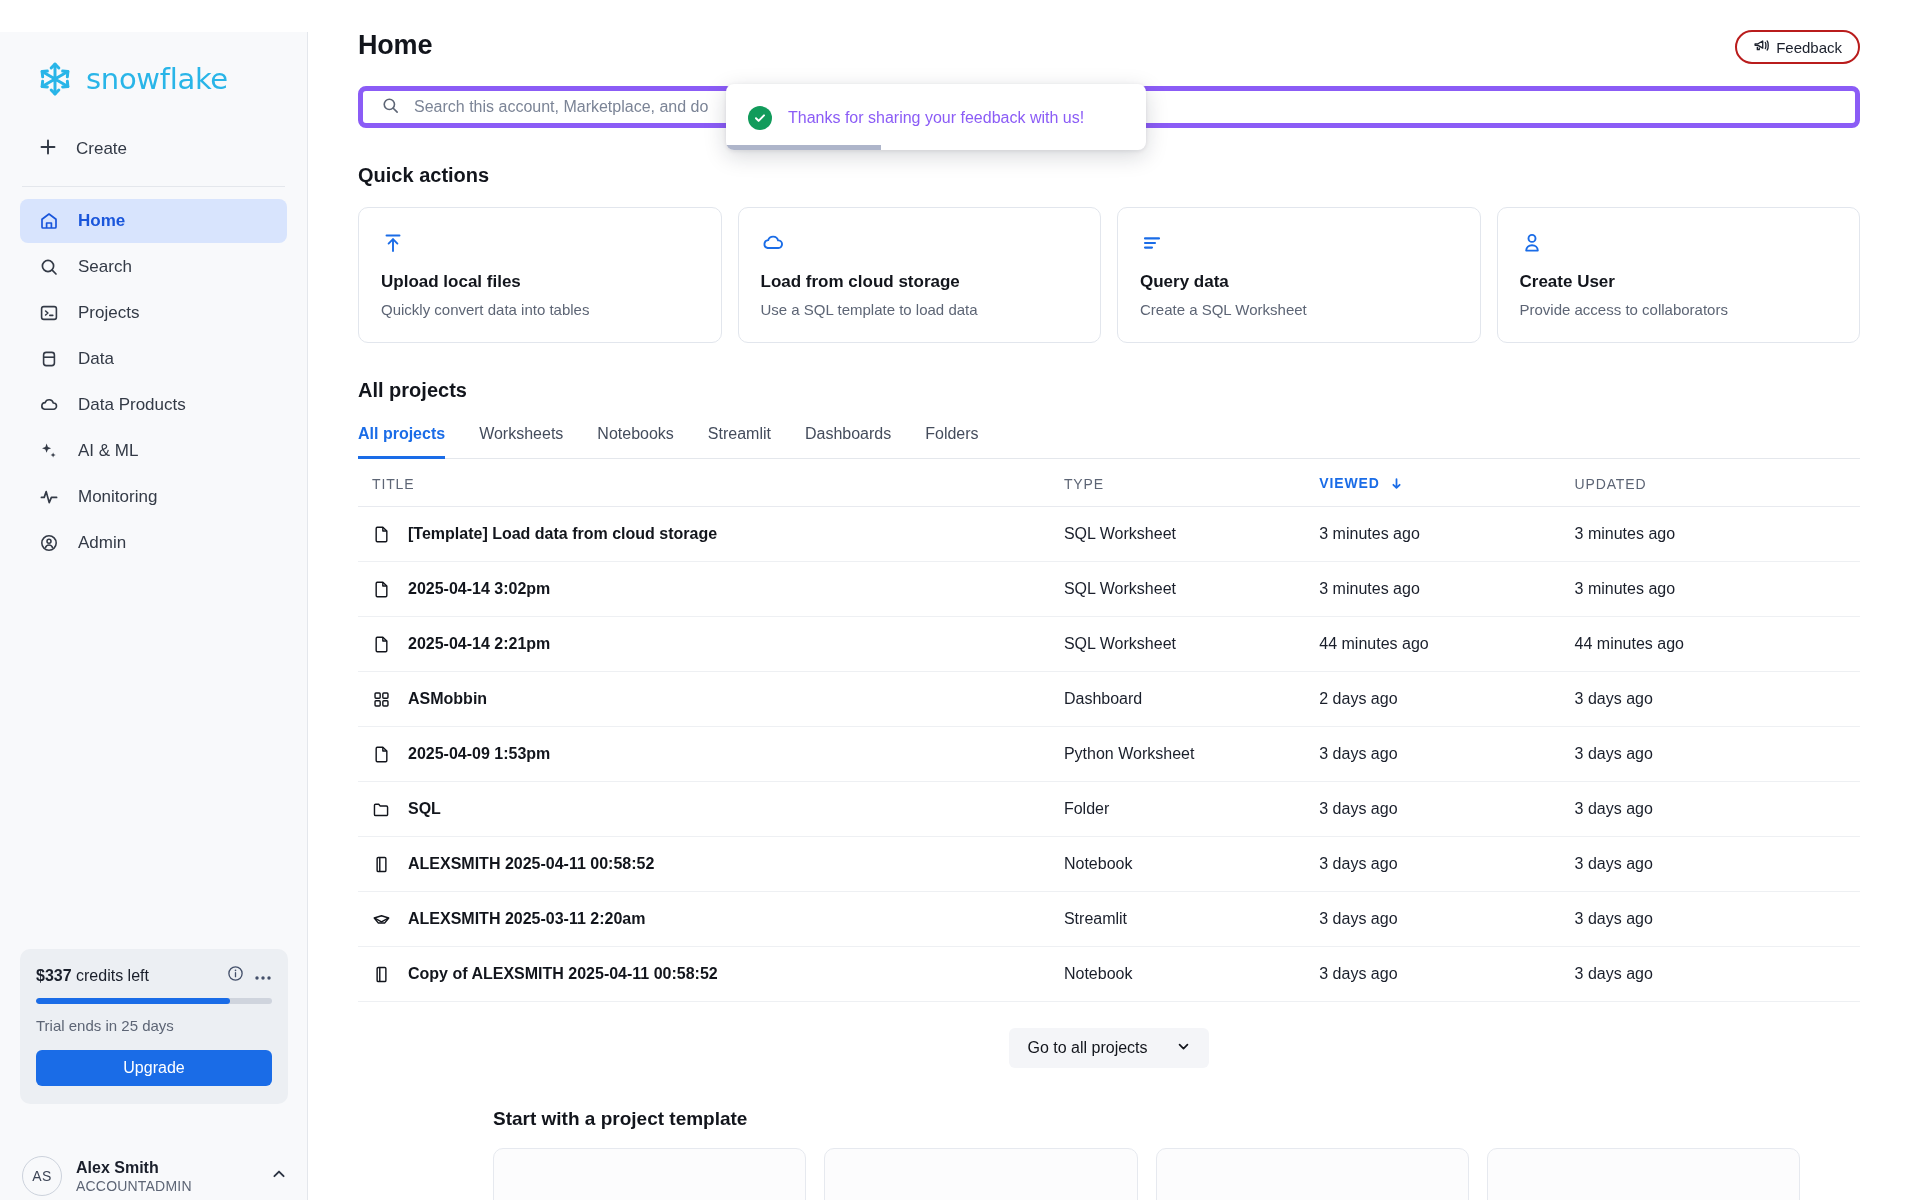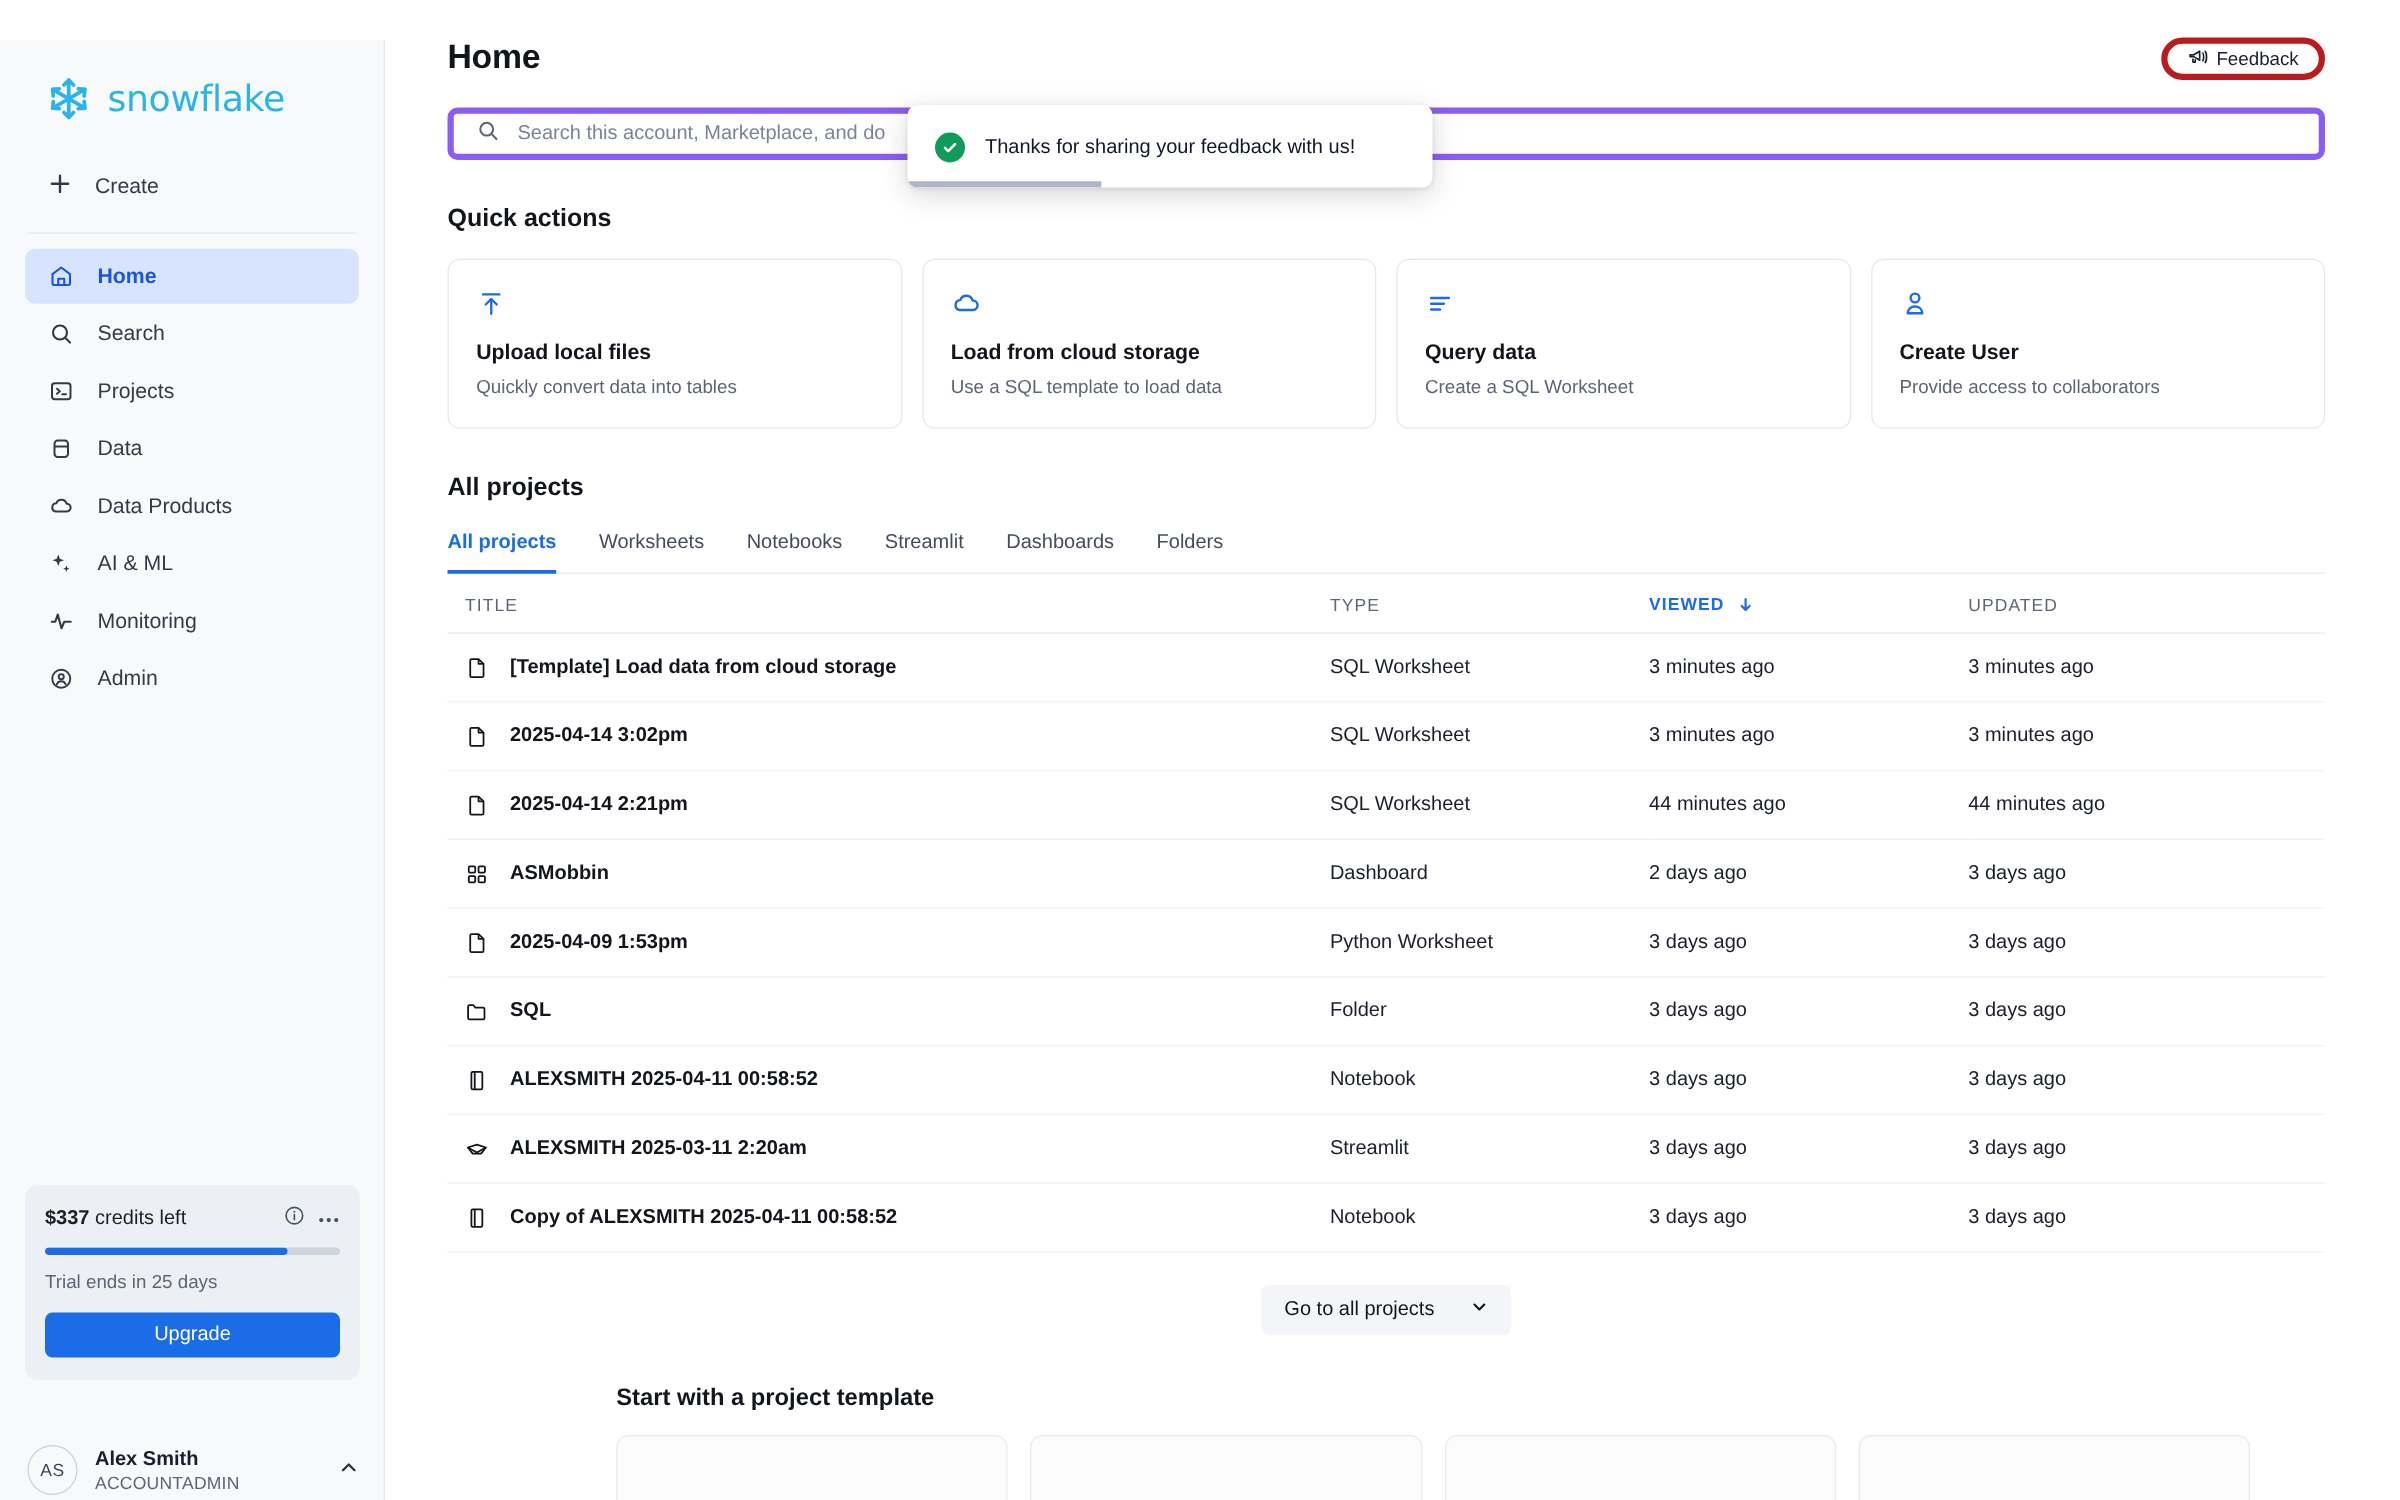--- a/index.html
+++ b/index.html
@@ -79,21 +79,21 @@
 
   
   .main { flex: 1 1 auto; height: 1200px; position: relative; background: #fff; overflow: hidden; }
   .main-inner { padding: 0 60px 0 50px; }
 
   .page-head { display: flex; align-items: flex-start; padding-top: 30px; }
   .page-title { font-size: 27px; font-weight: 700; color: #12151c; letter-spacing: -0.2px; }
   .feedback-btn {
     margin-left: auto; height: 34px; padding: 0 16px;
     display: flex; align-items: center; gap: 6px;
-    border: 5px solid #b91c1c; border-radius: 18px; background: #fff;
+    border: 2px solid #b91c1c; border-radius: 18px; background: #fff;
     font-size: 15px; color: #1a1f2b; font-family: inherit; cursor: pointer;
   }
 
   .searchbar {
     margin-top: 22px; height: 42px; border: 5px solid #8b5cf6; border-radius: 8px;
     display: flex; align-items: center; gap: 14px; padding: 0 18px;
     background: #fff; cursor: text;
   }
   .searchbar .ph { font-size: 16px; color: #7b8496; }
 
@@ -148,21 +148,21 @@
   
   .toast {
     position: absolute; left: 418px; top: 84px; width: 420px;
     background: #fff; border-radius: 8px;
     box-shadow: 0 6px 22px rgba(20,26,40,.17), 0 1px 4px rgba(20,26,40,.09);
     padding: 22px 22px 20px 22px; display: flex; align-items: center; gap: 16px;
     overflow: hidden; z-index: 40;
   }
   .toast-check { width: 24px; height: 24px; flex: 0 0 24px; border-radius: 50%; background: #119b5b;
                  display: flex; align-items: center; justify-content: center; }
-  .toast-msg { font-size: 16px; color: #0f172a; }
+  .toast-msg { font-size: 16px; color: #8b5cf6; }
   .toast-progress { position: absolute; left: 0; bottom: 0; height: 5px; background: #aeb5ca; }
 </style>
 </head>
 <body>
 
 <div class="app">
 
   <aside class="sidebar">
 
     <div class="logo-row">

